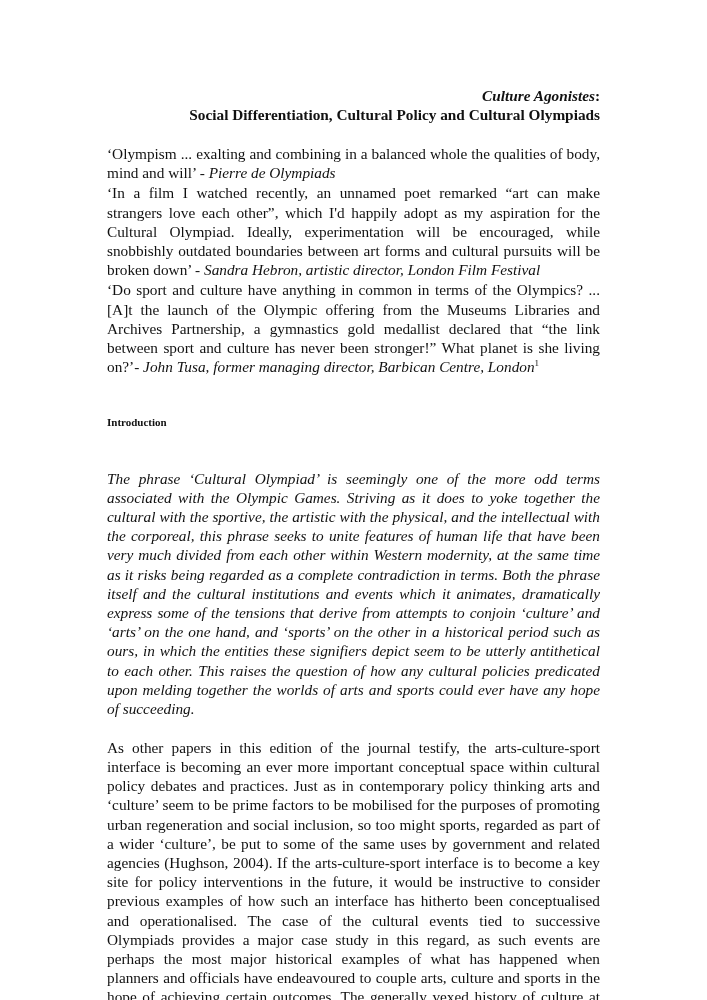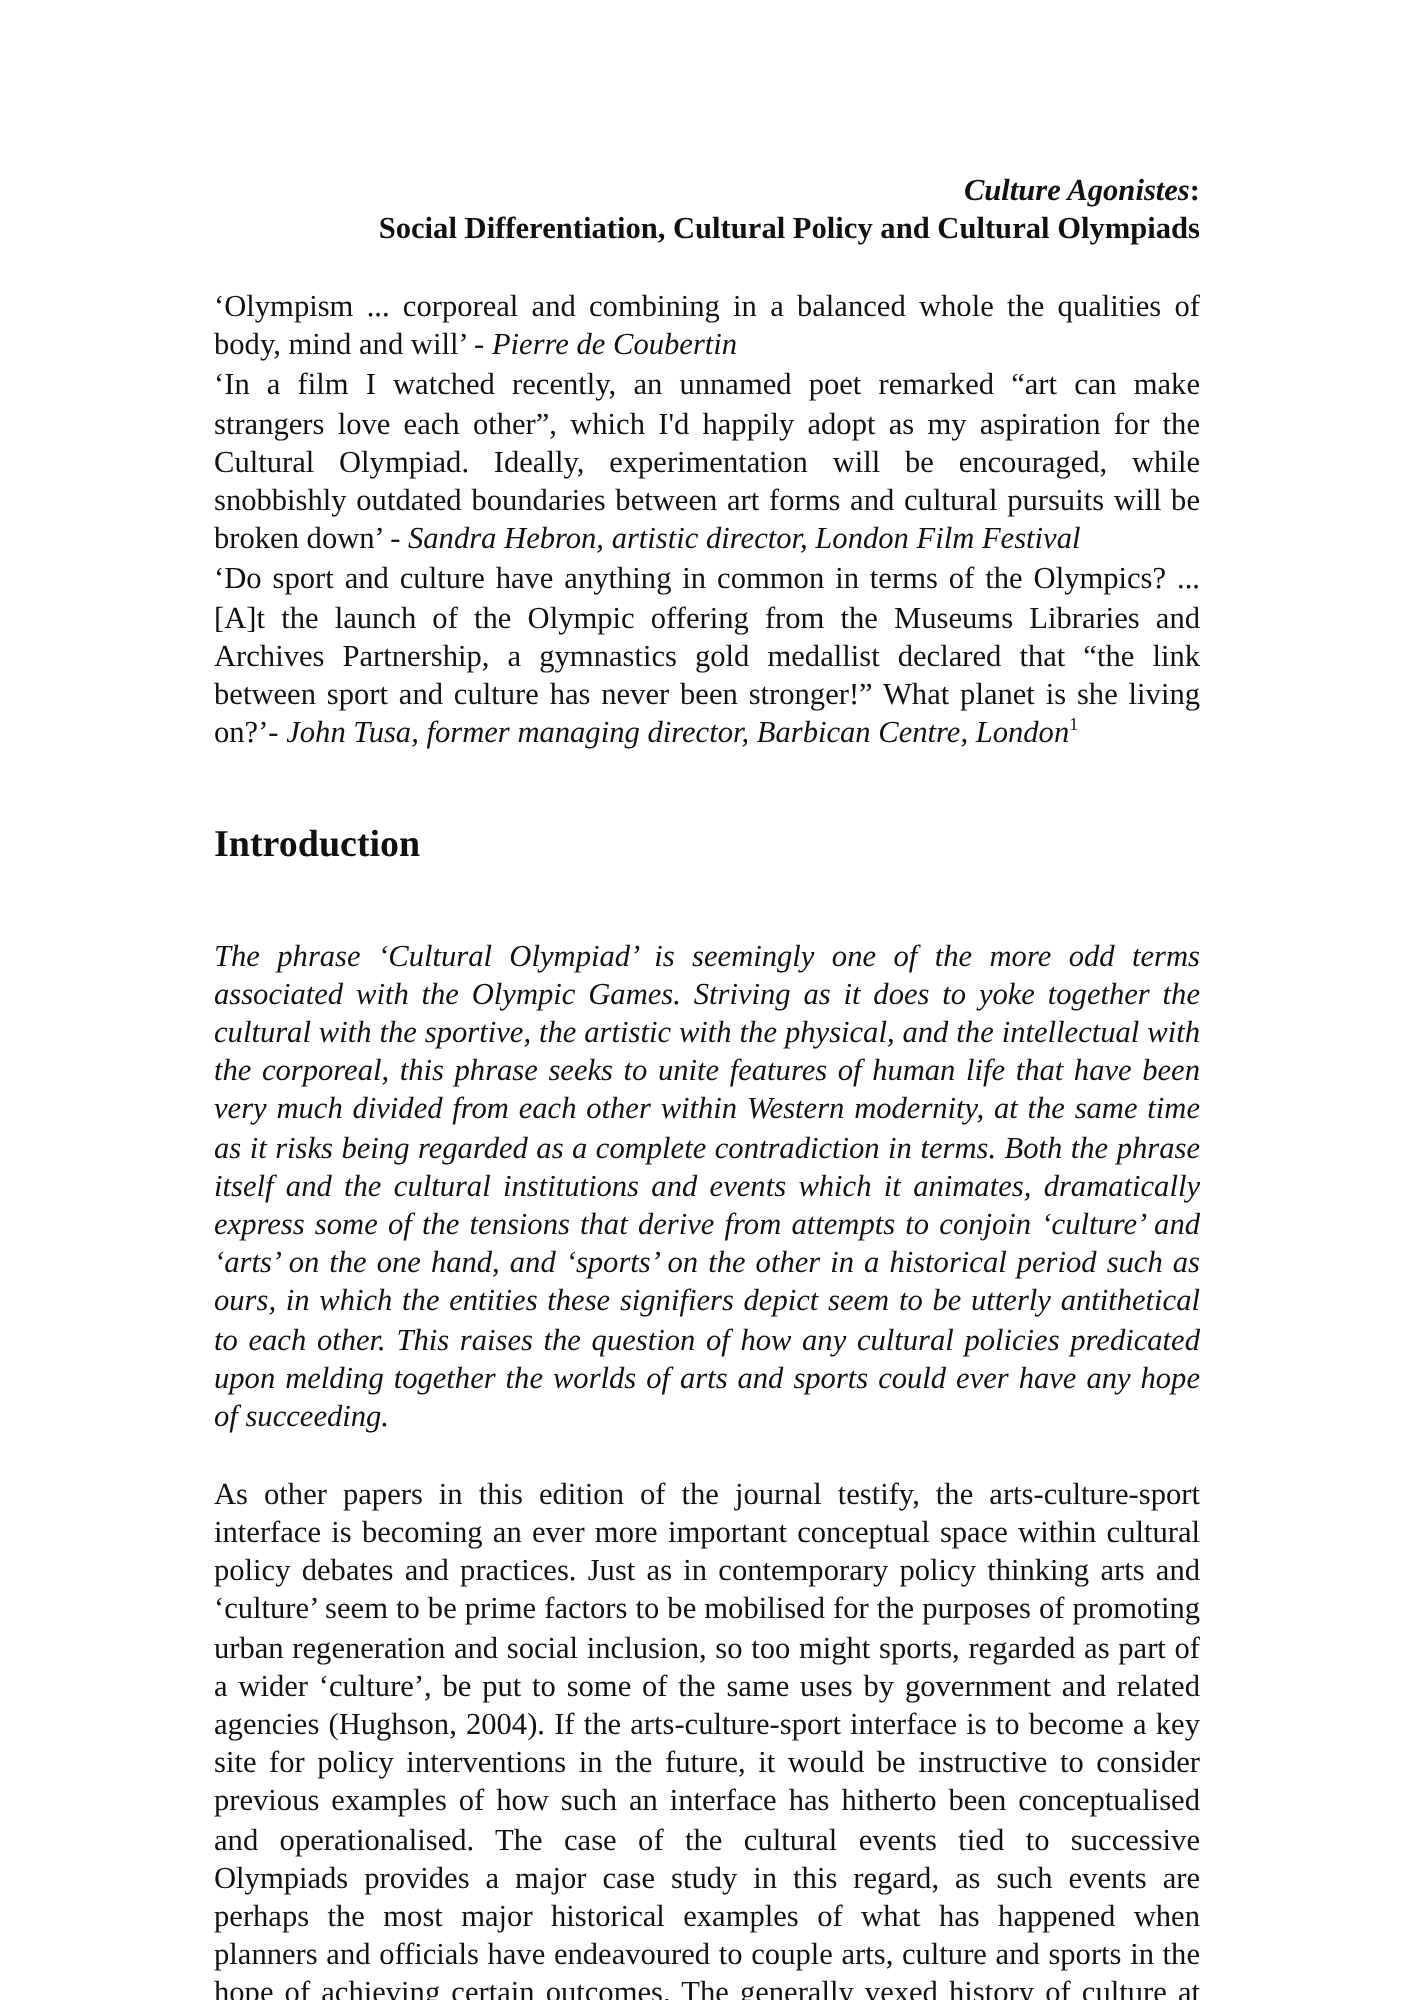--- a/index.html
+++ b/index.html
@@ -10,34 +10,34 @@
     font-size: 15.3px; line-height: 19.2px; color: #111111;
   }
   .title { text-align: right; font-weight: bold; margin: 0; }
   .title .t1 { font-style: italic; }
   .title .t1b { font-style: normal; }
   p { margin: 0; text-align: justify; }
   .quote { margin-top: 1px; }
   .quote1 { margin-top: 19.5px; }
   .it { font-style: italic; }
   sup { font-size: 9px; line-height: 0; vertical-align: 6px; }
-  h2 { font-size: 19px; font-weight: bold; margin: 37px 0 0 0; line-height: 19.2px; }
+  h2 { font-size: 11px; font-weight: bold; margin: 37px 0 0 0; line-height: 19.2px; }
   .para { margin-top: 36px; font-style: italic; }
   .para2 { margin-top: 19.5px; }
 </style>
 </head>
 <body>
 
 <div class="page">
   <div class="title">
     <div><span class="t1">Culture Agonistes</span><span class="t1b">:</span></div>
     <div>Social Differentiation, Cultural Policy and Cultural Olympiads</div>
   </div>
 
-  <p class="quote1"><span>‘Olympism ... corporeal and combining in a balanced whole the qualities of body, mind and will’ - </span><span class="it">Pierre de Coubertin</span></p>
+  <p class="quote1"><span>‘Olympism ... exalting and combining in a balanced whole the qualities of body, mind and will’ - </span><span class="it">Pierre de Olympiads</span></p>
 
   <p class="quote"><span>‘In a film I watched recently, an unnamed poet remarked “art can make strangers love each other”, which I'd happily adopt as my aspiration for the Cultural Olympiad. Ideally, experimentation will be encouraged, while snobbishly outdated boundaries between art forms and cultural pursuits will be broken down’ - </span><span class="it">Sandra Hebron, artistic director, London Film Festival</span></p>
 
   <p class="quote"><span>‘Do sport and culture have anything in common in terms of the Olympics? ... [A]t the launch of the Olympic offering from the Museums Libraries and Archives Partnership, a gymnastics gold medallist declared that “the link between sport and culture has never been stronger!” What planet is she living on?’- </span><span class="it">John Tusa, former managing director, Barbican Centre, London</span><sup>1</sup></p>
 
   <h2>Introduction</h2>
 
   <p class="para">The phrase ‘Cultural Olympiad’ is seemingly one of the more odd terms associated with the Olympic Games. Striving as it does to yoke together the cultural with the sportive, the artistic with the physical, and the intellectual with the corporeal, this phrase seeks to unite features of human life that have been very much divided from each other within Western modernity, at the same time as it risks being regarded as a complete contradiction in terms. Both the phrase itself and the cultural institutions and events which it animates, dramatically express some of the tensions that derive from attempts to conjoin ‘culture’ and ‘arts’ on the one hand, and ‘sports’ on the other in a historical period such as ours, in which the entities these signifiers depict seem to be utterly antithetical to each other. This raises the question of how any cultural policies predicated upon melding together the worlds of arts and sports could ever have any hope of succeeding.</p>
 
   <p class="para2">As other papers in this edition of the journal testify, the arts-culture-sport interface is becoming an ever more important conceptual space within cultural policy debates and practices. Just as in contemporary policy thinking arts and ‘culture’ seem to be prime factors to be mobilised for the purposes of promoting urban regeneration and social inclusion, so too might sports, regarded as part of a wider ‘culture’, be put to some of the same uses by government and related agencies (Hughson, 2004). If the arts-culture-sport interface is to become a key site for policy interventions in the future, it would be instructive to consider previous examples of how such an interface has hitherto been conceptualised and operationalised. The case of the cultural events tied to successive Olympiads provides a major case study in this regard, as such events are perhaps the most major historical examples of what has happened when planners and officials have endeavoured to couple arts, culture and sports in the hope of achieving certain outcomes. The generally vexed history of culture at the Olympics – culminating in the recent phenomenon of four year-long ‘Cultural Olympiads’ – has a number of salutary lessons for those who wish to regard culture and sports as conceptually and pragmatically complementary rather than as antithetical.</p>

